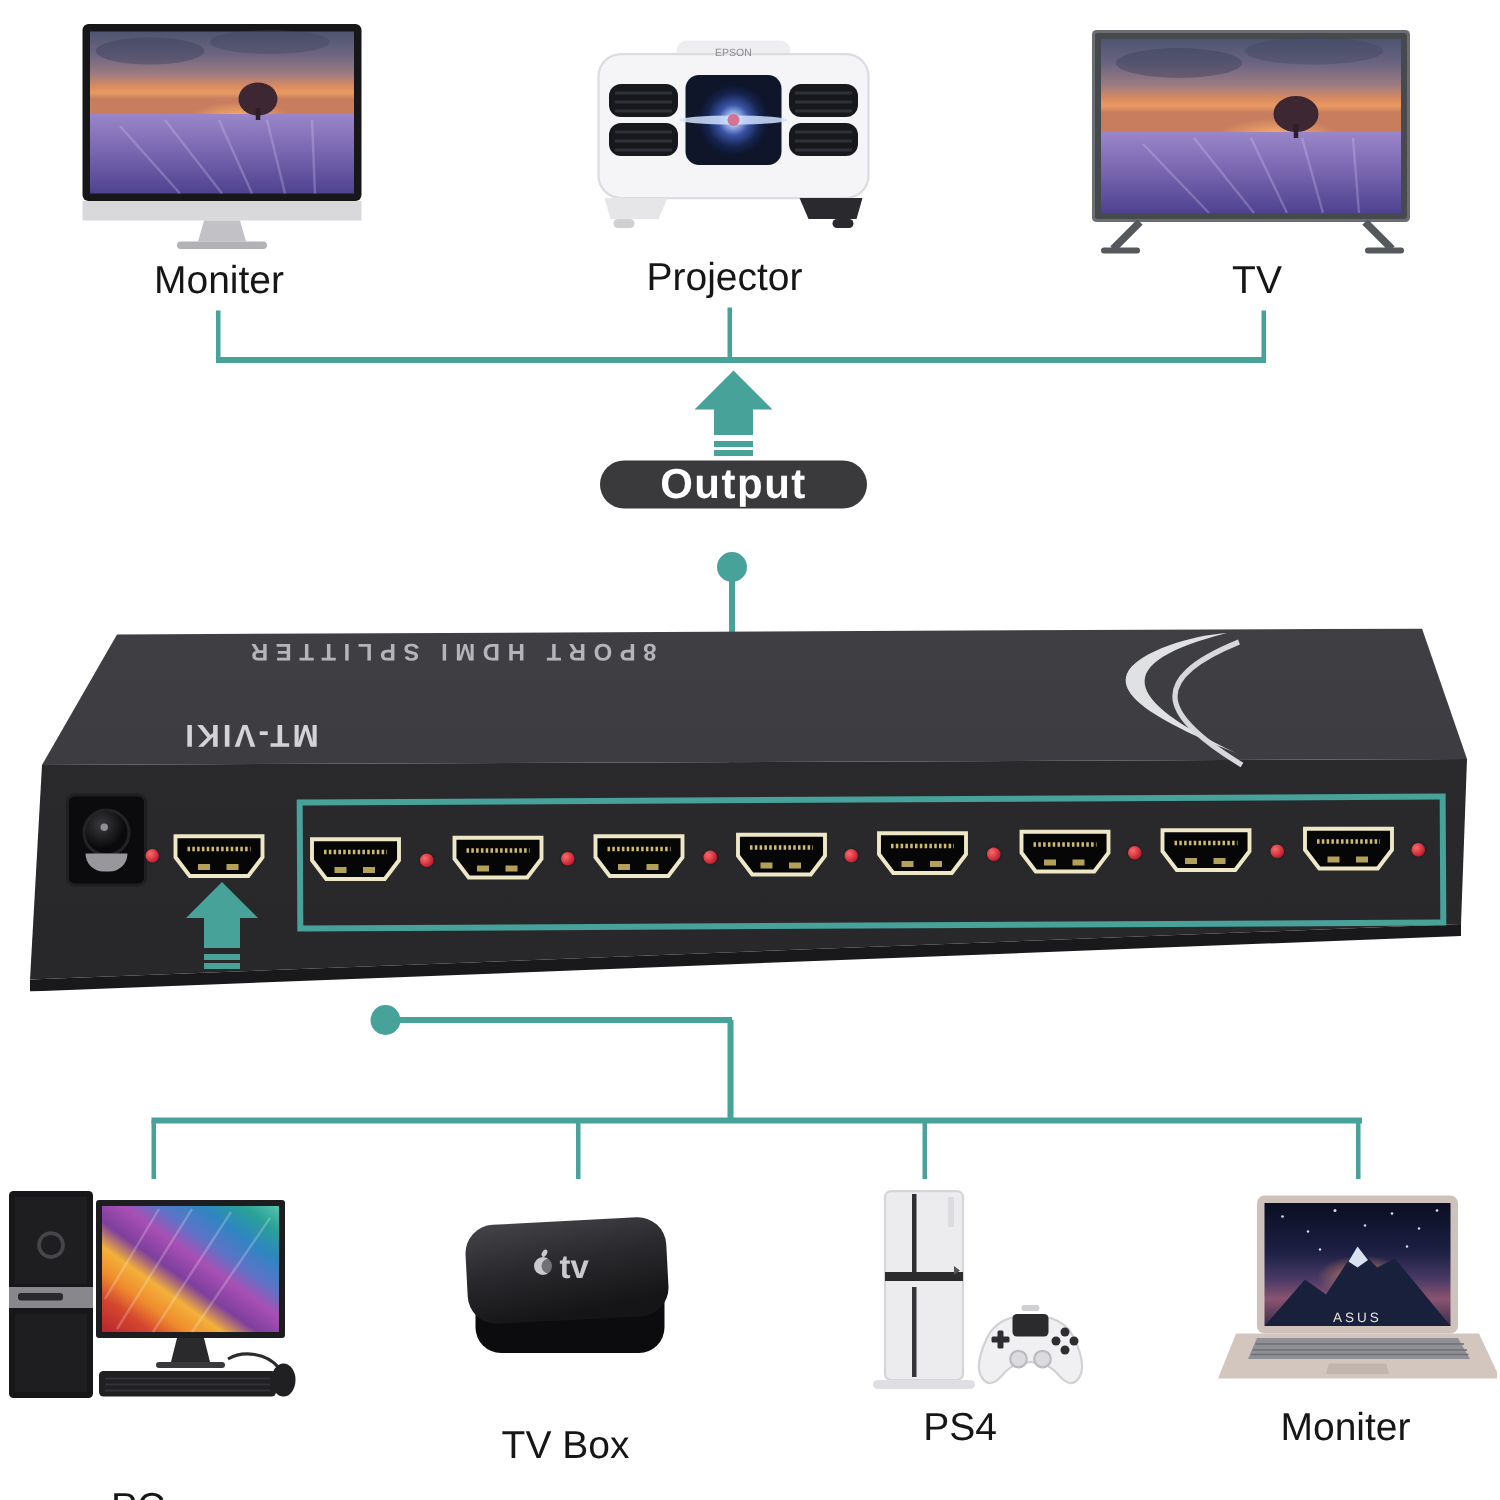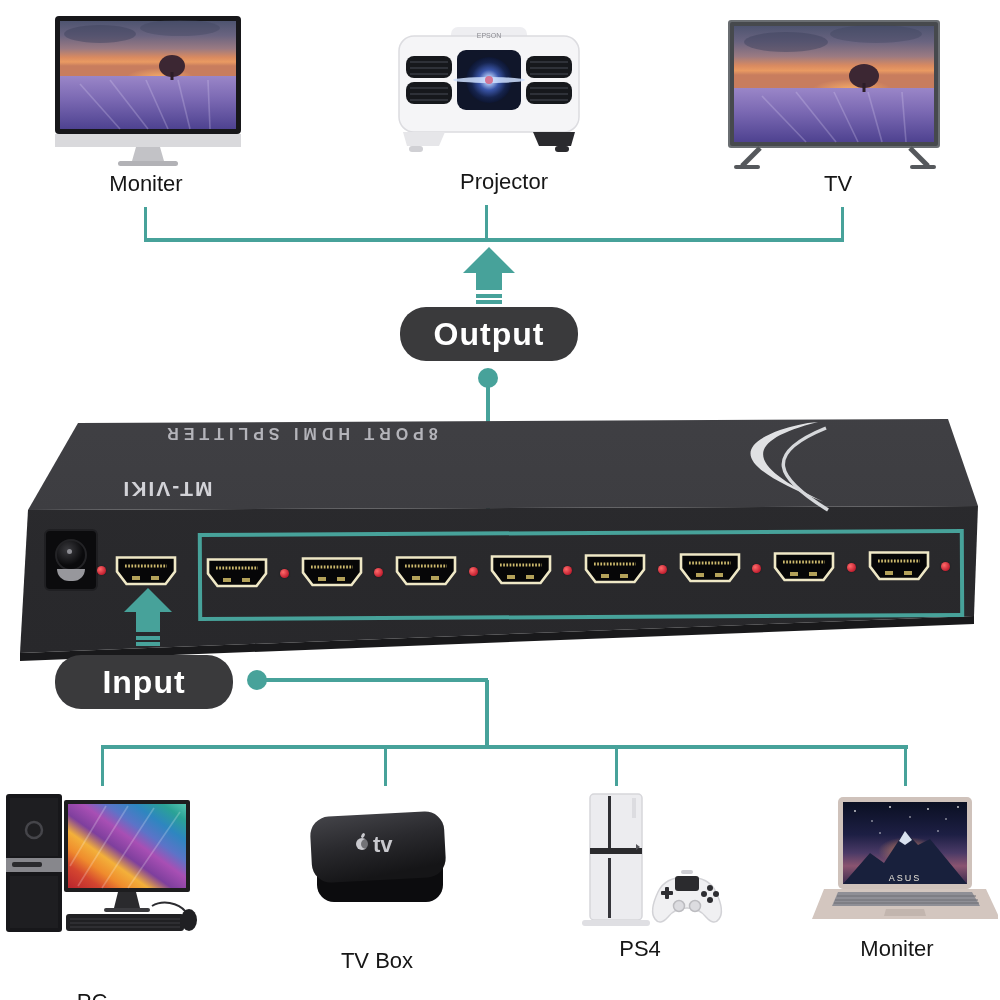--- a/index.html
+++ b/index.html
@@ -1,23 +1,23 @@
 <!DOCTYPE html>
 <html style="--teal: #47A29A; --pill: #3A3A3C;"><head>
 <meta charset="utf-8">
 <style>
   html,body{margin:0;padding:0;background:#fff;}
   #canvas{position:relative;width:1000px;height:1000px;background:#ffffff;overflow:hidden;
           font-family:"Liberation Sans",sans-serif;}
   .line{position:absolute;background:var(--teal,#47A29A);}
   .dot{position:absolute;width:20px;height:20px;border-radius:50%;background:var(--teal,#47A29A);}
-  .pill{position:absolute;width:178px;height:54px;background:var(--pill,#3A3A3C);border-radius:26px;
+  .pill{position:absolute;width:178px;height:32px;background:var(--pill,#3A3A3C);border-radius:26px;
         display:flex;align-items:center;justify-content:center;color:#fff;font-weight:bold;
-        font-size:32px;letter-spacing:1px;}
-  .dev-label{position:absolute;transform:translateX(-50%);font-size:22px;color:#161616;white-space:nowrap;}
+        font-size:28px;letter-spacing:1px;}
+  .dev-label{position:absolute;transform:translateX(-50%);font-size:26px;color:#161616;white-space:nowrap;}
   .face{position:absolute;inset:0;}
   .face.top{background:linear-gradient(180deg,#4a4a4e 0%,#3c3c40 55%,#313135 100%);
             clip-path:polygon(78px 423px,948px 419px,978px 506px,28px 510px);}
   .face.front{background:linear-gradient(180deg,#39393d 0%,#2b2b2e 40%,#242427 100%);
               clip-path:polygon(28px 510px,978px 506px,974px 616px,20px 653px);}
   .face.base{background:#19191b;
              clip-path:polygon(20px 653px,974px 616px,974px 624px,20px 661px);}
   .dev-text{position:absolute;color:#bfbfc4;transform:rotate(180deg);text-align:center;white-space:nowrap;}
   .model-text{left:110px;top:424px;width:380px;font-size:16px;font-weight:bold;letter-spacing:5px;color:#b4b4ba;}
   .brand-text{left:92px;top:477px;width:150px;font-size:21px;font-weight:bold;letter-spacing:2px;color:#d2d2d7;}
@@ -163,21 +163,21 @@
     </g>
     <ellipse cx="138" cy="58" rx="15" ry="12" fill="#3c2733"></ellipse>
     <rect x="136.5" y="65" width="3" height="9" fill="#2c1d28"></rect>
     <line x1="34" y1="130" x2="16" y2="148" stroke="#55585c" stroke-width="5"></line>
     <line x1="184" y1="130" x2="202" y2="148" stroke="#55585c" stroke-width="5"></line>
     <rect x="8" y="147" width="26" height="4" rx="2" fill="#55585c"></rect>
     <rect x="184" y="147" width="26" height="4" rx="2" fill="#55585c"></rect>
   </svg>
 
   <div class="dev-label" style="left:146px;top:171px">Moniter</div>
-  <div class="dev-label" style="left:504px;top:169px">Projector</div>
+  <div class="dev-label" style="left:483px;top:169px">Projector</div>
   <div class="dev-label" style="left:838px;top:171px">TV</div>
 
   <div class="line" style="left:143.5px;top:207px;width:3px;height:34px"></div>
   <div class="line" style="left:484.5px;top:205px;width:3px;height:36px"></div>
   <div class="line" style="left:840.5px;top:207px;width:3px;height:34px"></div>
   <div class="line" style="left:143.5px;top:238px;width:700px;height:4px"></div>
 
   <svg style="left:461px;top:247px" width="56" height="58" viewBox="0 0 56 58">
     <polygon points="28,0 54,26 41,26 41,43 15,43 15,26 2,26" fill="#47A29A"></polygon>
     <rect x="15" y="47" width="26" height="4" fill="#47A29A"></rect>
@@ -276,23 +276,20 @@
     </div>
 
   <div class="out-rect"></div>
 
   <svg style="left:122px;top:588px" width="52" height="62" viewBox="0 0 52 62">
     <polygon points="26,0 50,24 38,24 38,44 14,44 14,24 2,24" fill="#47A29A"></polygon>
     <rect x="14" y="48" width="24" height="4" fill="#47A29A"></rect>
     <rect x="14" y="54" width="24" height="4" fill="#47A29A"></rect>
   </svg>
 
-  <div class="pill" style="left:55px;top:655px">
-    <span>Input</span>
-  </div>
 
   <div class="dot" style="left:247px;top:670px"></div>
   <div class="line" style="left:257px;top:678px;width:231px;height:4px"></div>
   <div class="line" style="left:485px;top:680px;width:4px;height:67px"></div>
   <div class="line" style="left:101px;top:745px;width:807px;height:4px"></div>
   <div class="line" style="left:101px;top:747px;width:3px;height:39px"></div>
   <div class="line" style="left:384px;top:747px;width:3px;height:39px"></div>
   <div class="line" style="left:615px;top:747px;width:3px;height:39px"></div>
   <div class="line" style="left:904px;top:747px;width:3px;height:39px"></div>
 

